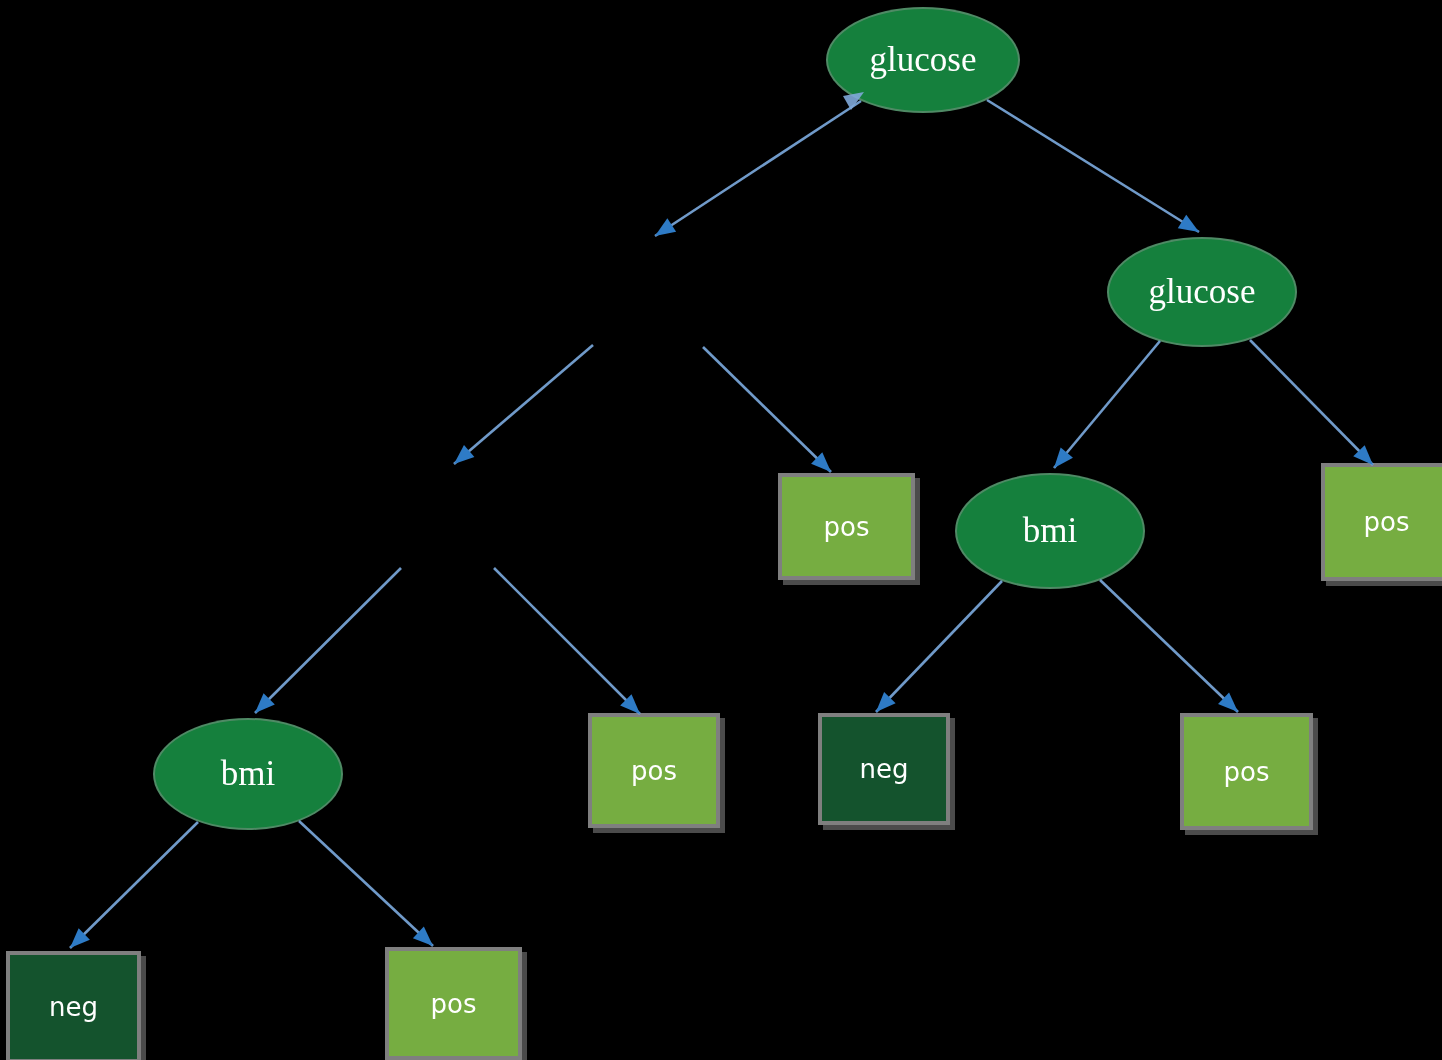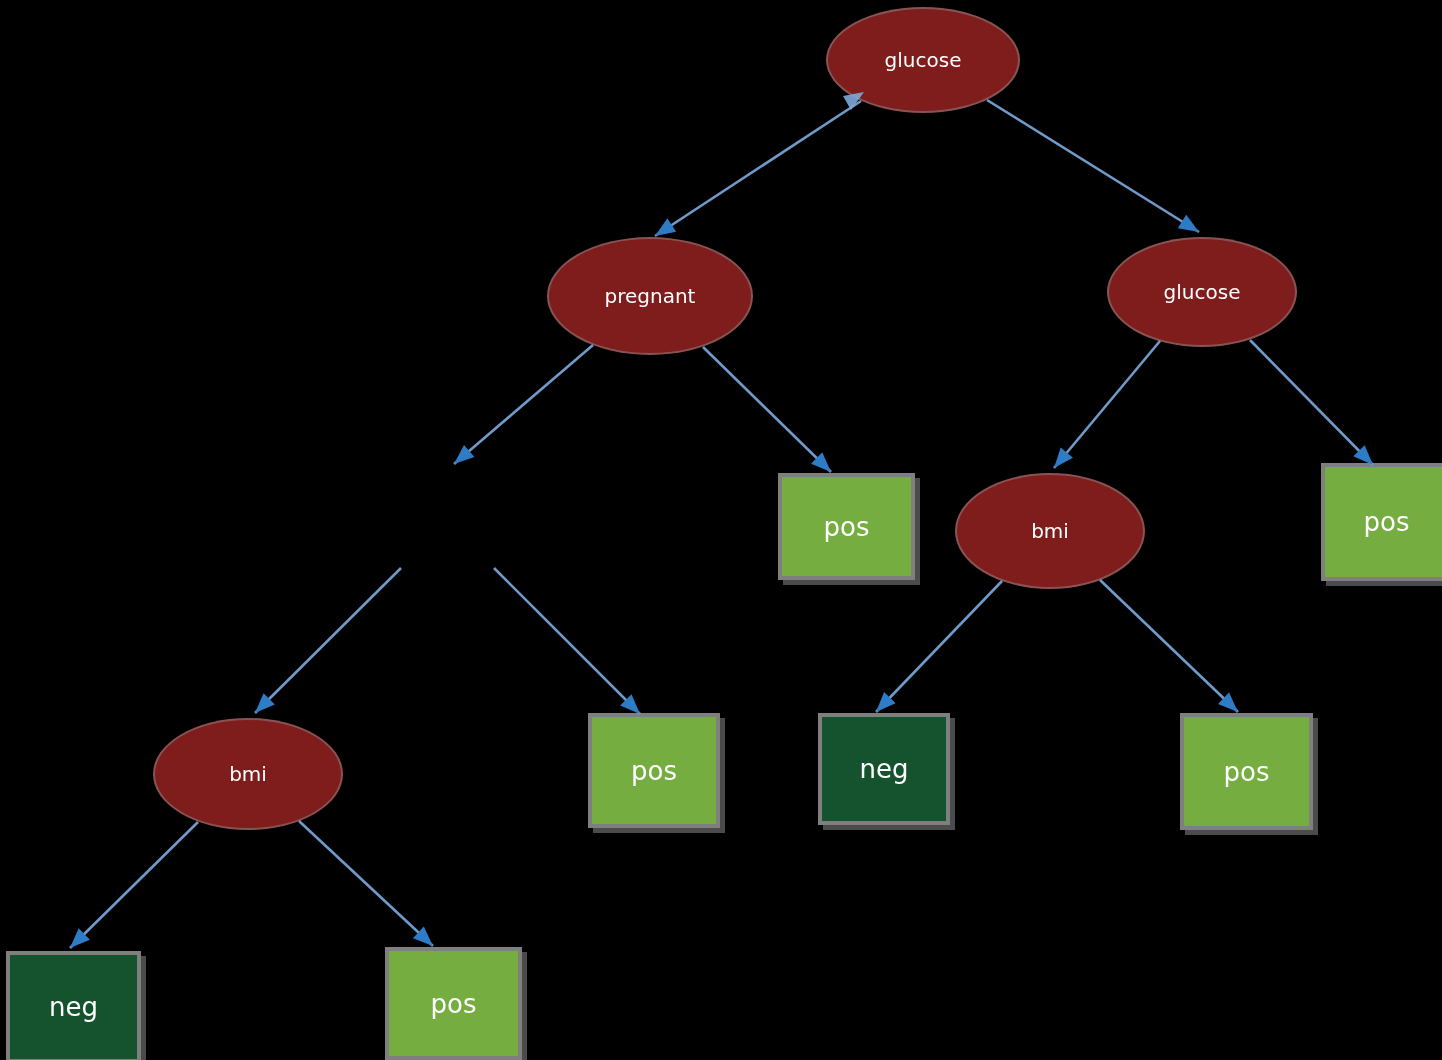--- a/index.html
+++ b/index.html
@@ -26,25 +26,26 @@
   }
   .node {
     position: absolute;
     display: flex;
     align-items: center;
     justify-content: center;
     box-sizing: border-box;
     z-index: 2;
   }
   .ellipse {
-    background: #7f1d1d;
+    background: #15803d;
     border-radius: 50%;
     border: 2px solid rgba(150,150,150,0.45);
     color: #ffffff;
-    font-size: 20px;
+    font-size: 35px;
+    font-family: Liberation Serif, serif;
   }
   .leaf {
     border: 4px solid #7f7f7f;
     box-shadow: 5px 5px 0 rgba(125,125,125,0.6);
     color: #ffffff;
     font-size: 26px;
     margin-left: 10px;
   }
   .leaf.pos { background: #76AD41; }
   .leaf.neg { background: #14532d; }
@@ -52,23 +53,20 @@
 </style>
 </head>
 <body>
 
 <div id="stage">
 
   <div class="node ellipse" style="left:826px; top:7px;  width:194px; height:106px;">
     <span>glucose</span>
   </div>
 
-  <div class="node ellipse" style="left:547px; top:237px; width:206px; height:118px;">
-    <span>pregnant</span>
-  </div>
 
   <div class="node ellipse" style="left:1107px; top:237px; width:190px; height:110px;">
     <span>glucose</span>
   </div>
 
 
   <div class="node ellipse" style="left:955px; top:473px; width:190px; height:116px;">
     <span>bmi</span>
   </div>
 

